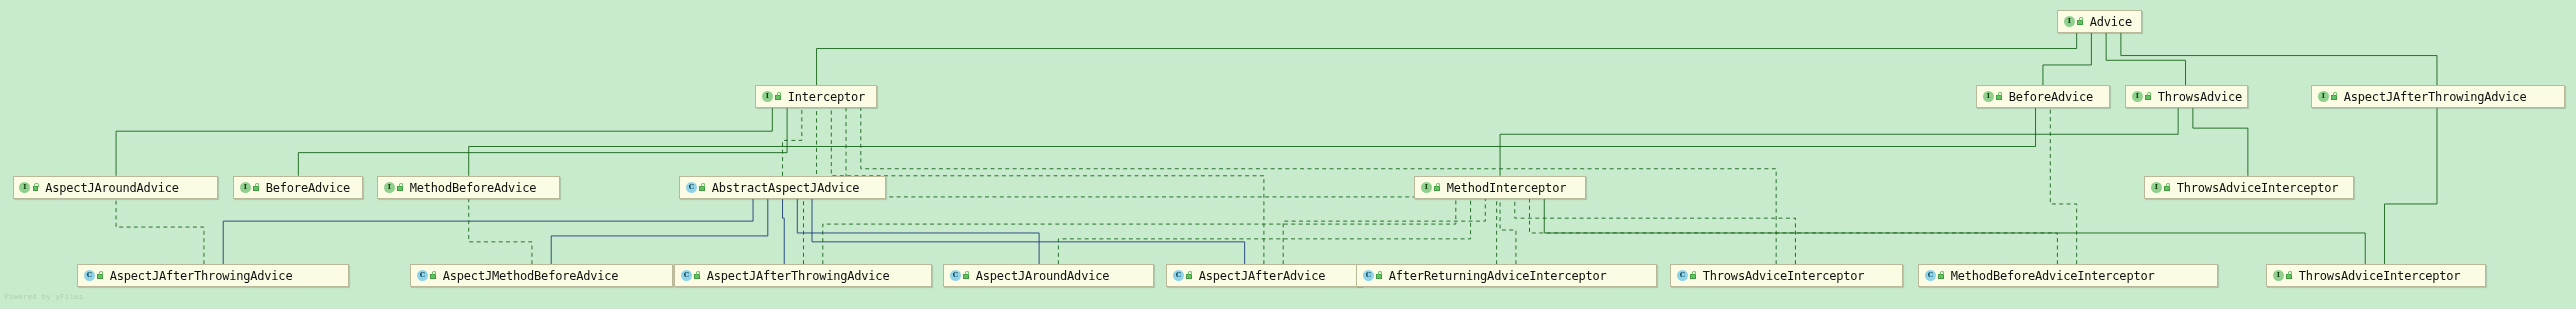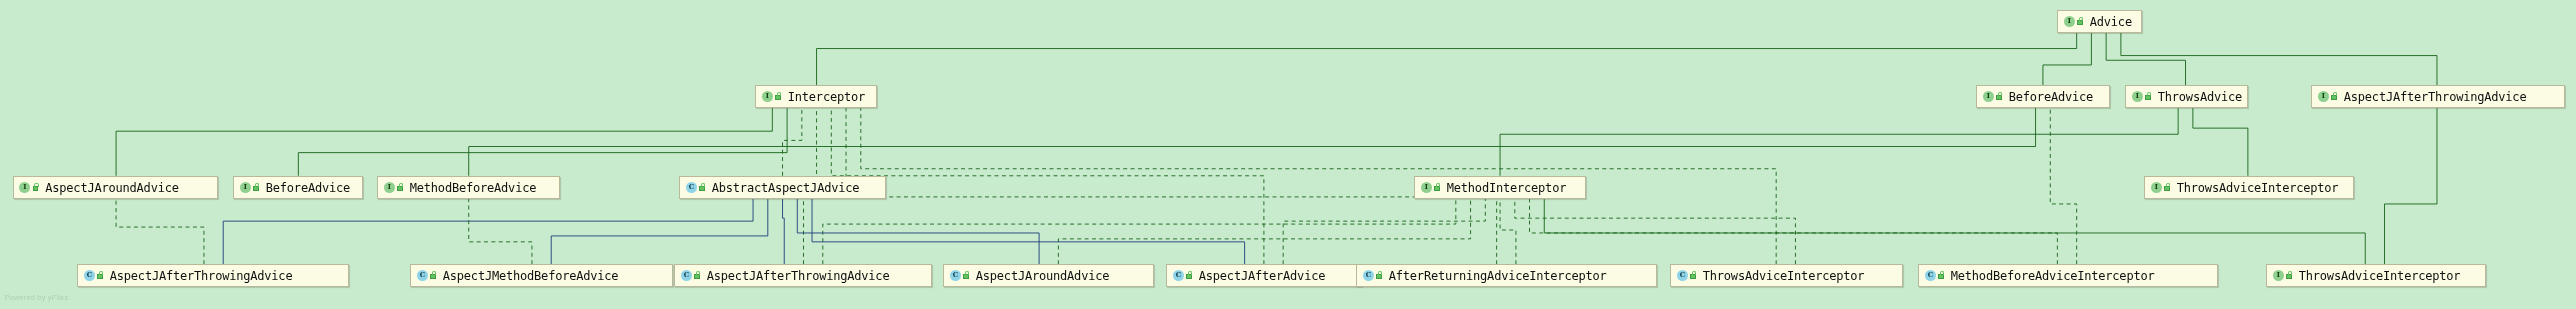--- a/index.html
+++ b/index.html
@@ -64,21 +64,21 @@
     border-radius:2.3px 2.3px 0 0;box-sizing:border-box;
   }
   .node .label{
     font-size:12px;
     color:#101010;
     letter-spacing:-0.2px;
     line-height:1;
   }
   .watermark{
     position:absolute;left:4.5px;top:293px;
-    font-family:Liberation Sans, sans-serif;
+    font-family:Liberation Mono, monospace;
     font-size:7.4px;color:#b0cdb3;
     letter-spacing:0.2px;
     z-index:1;
   }
 </style>
 </head>
 <body>
 
 <div id="diagram">
   <svg id="edge-layer" viewBox="0 0 4540 545" width="2576" height="309" xmlns="http://www.w3.org/2000/svg">

